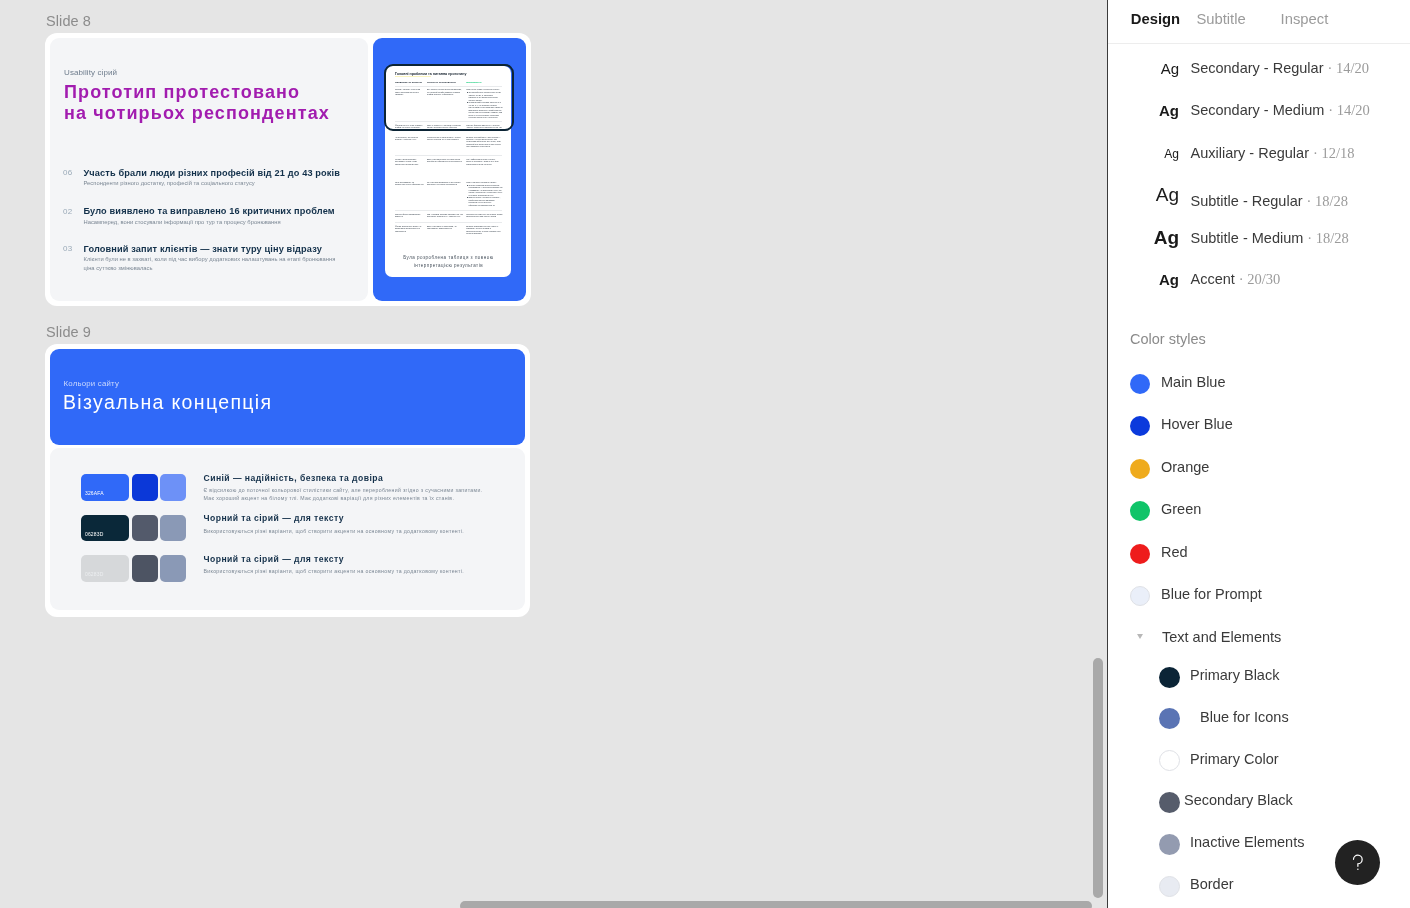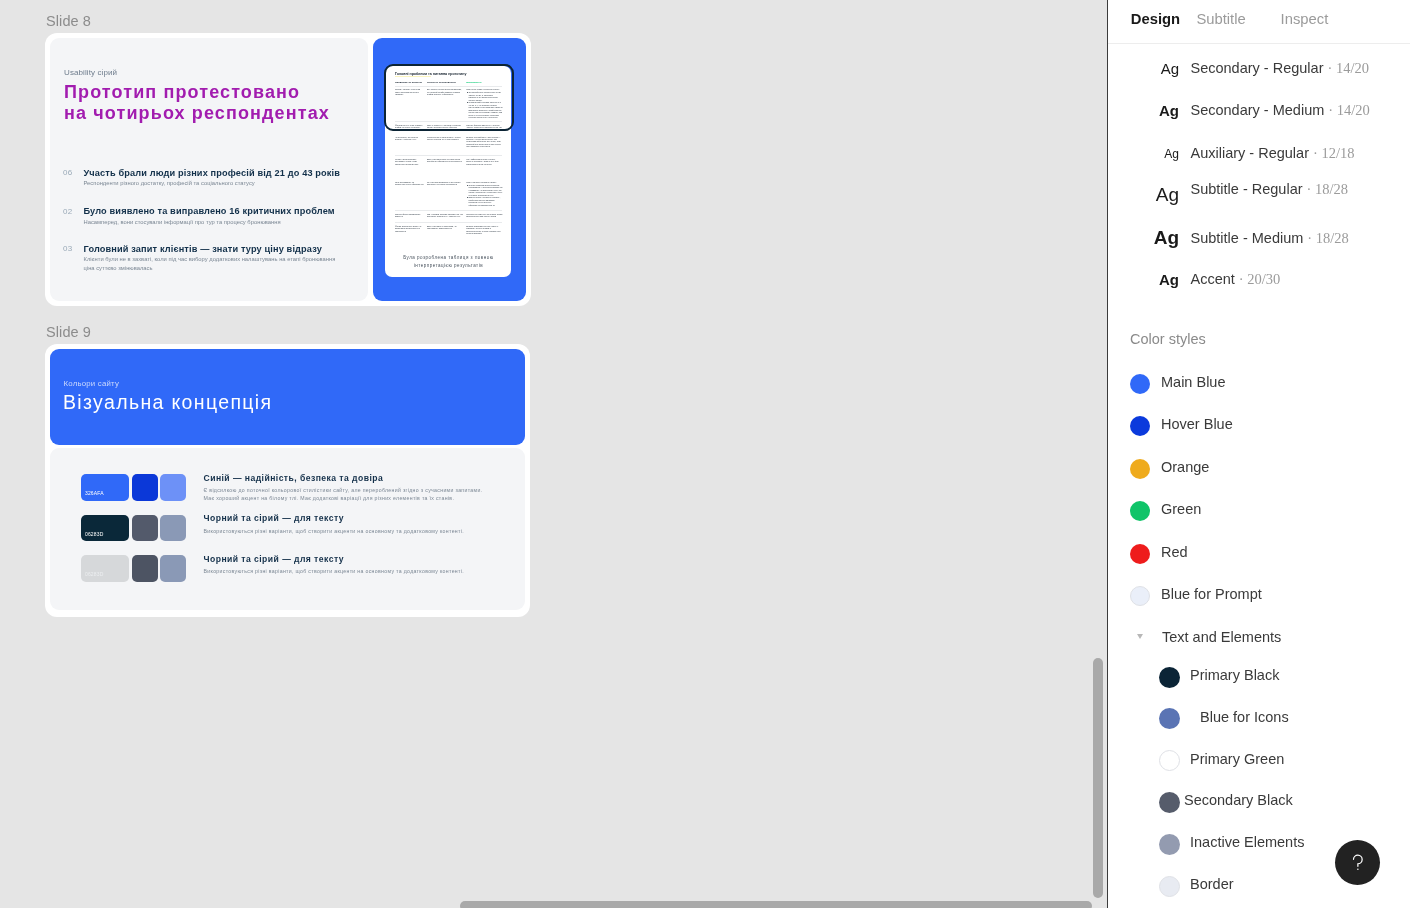--- a/index.html
+++ b/index.html
@@ -227,21 +227,21 @@
       <div class="type-row" style="top: 91.3px;">
         <span class="type-ag" style="font-size: 15px; font-weight: 700; top: 10.5px;">Ag</span>
         <span class="type-name" style="top: 11px;">Secondary - Medium <span class="type-size">· 14/20</span></span>
       </div>
       <div class="type-row" style="top: 134.3px;">
         <span class="type-ag" style="font-size: 12px; font-weight: 400; top: 12.6px;">Ag</span>
         <span class="type-name" style="top: 11px;">Auxiliary - Regular <span class="type-size">· 12/18</span></span>
       </div>
       <div class="type-row" style="top: 176.6px;">
         <span class="type-ag" style="font-size: 19px; font-weight: 400; top: 7.7px;">Ag</span>
-        <span class="type-name" style="top: 4px;">Subtitle - Regular <span class="type-size">· 18/28</span></span>
+        <span class="type-name" style="top: 16px;">Subtitle - Regular <span class="type-size">· 18/28</span></span>
       </div>
       <div class="type-row" style="top: 218.9px;">
         <span class="type-ag" style="font-size: 19px; font-weight: 700; top: 7.7px;">Ag</span>
         <span class="type-name" style="top: 11px;">Subtitle - Medium <span class="type-size">· 18/28</span></span>
       </div>
       <div class="type-row" style="top: 260.4px;">
         <span class="type-ag" style="font-size: 15px; font-weight: 700; top: 10.5px;">Ag</span>
         <span class="type-name" style="top: 11px;">Accent <span class="type-size">· 20/30</span></span>
       </div>
       <div class="section-title" style="top: 331px;">Color styles</div>
@@ -274,21 +274,21 @@
       <div class="color-row" style="top: 656px;">
         <span class="dot" style="background: rgb(11, 36, 54); left: 50.5px; width: 21px; height: 21px; top: 10.5px;"></span>
         <span class="color-name" style="left: 82px; top: 11px;">Primary Black</span>
       </div>
       <div class="color-row" style="top: 697.8px;">
         <span class="dot" style="background: rgb(90, 116, 180); left: 50.5px; width: 21px; height: 21px; top: 10.5px;"></span>
         <span class="color-name" style="left: 82px; top: 11px; margin-left: 10px;">Blue for Icons</span>
       </div>
       <div class="color-row" style="top: 739.6px;">
         <span class="dot" style="background: rgb(255, 255, 255); left: 50.5px; width: 19px; height: 19px; top: 10.5px; border: 1px solid rgb(223, 225, 230);"></span>
-        <span class="color-name" style="left: 82px; top: 11px;">Primary Green</span>
+        <span class="color-name" style="left: 82px; top: 11px;">Primary Color</span>
       </div>
       <div class="color-row" style="top: 781.4px;">
         <span class="dot" style="background: rgb(86, 92, 107); left: 50.5px; width: 21px; height: 21px; top: 10.5px;"></span>
         <span class="color-name" style="left: 76px; top: 11px;">Secondary Black</span>
       </div>
       <div class="color-row" style="top: 823.2px;">
         <span class="dot" style="background: rgb(147, 155, 176); left: 50.5px; width: 21px; height: 21px; top: 10.5px;"></span>
         <span class="color-name" style="left: 82px; top: 11px;">Inactive Elements</span>
       </div>
       <div class="color-row" style="top: 865px;">

